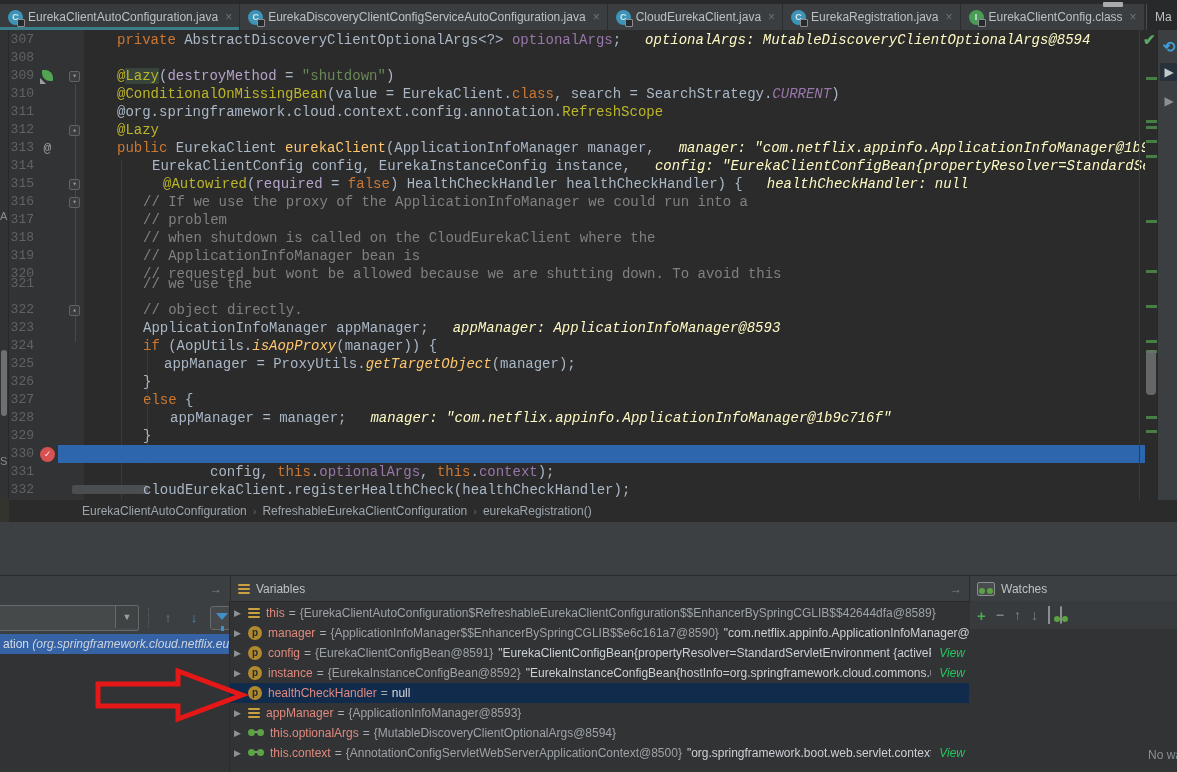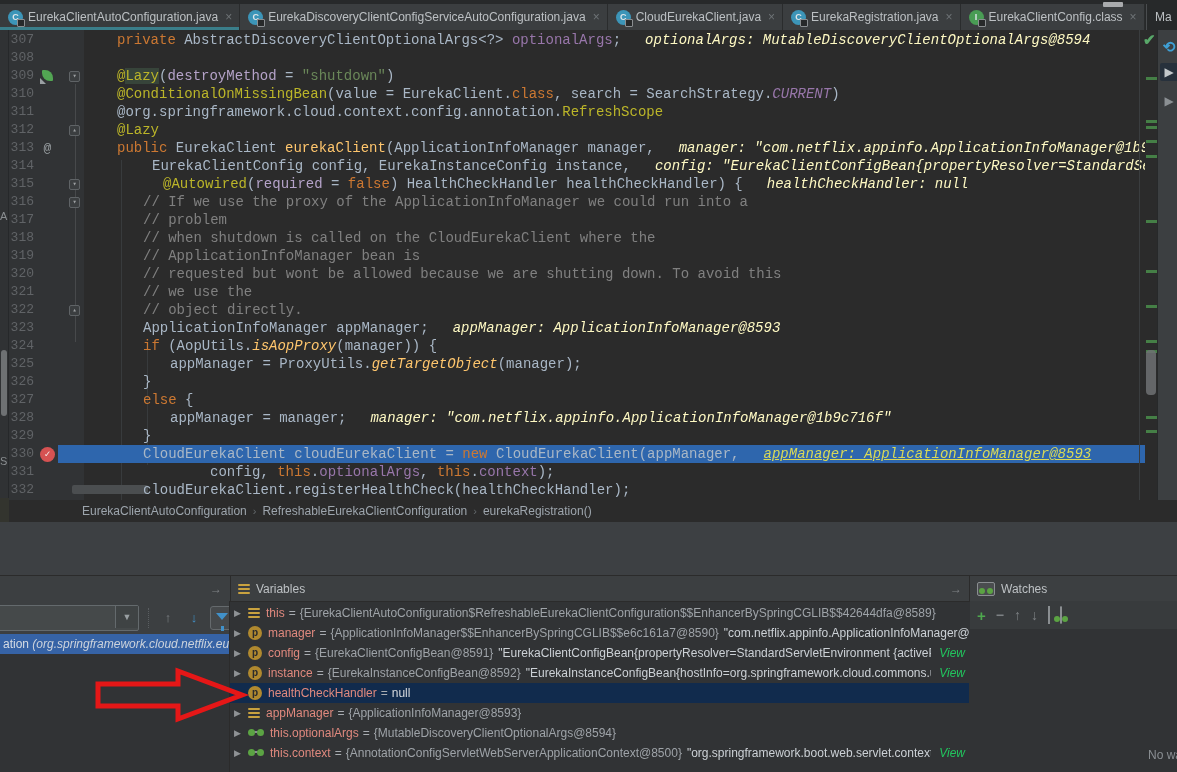--- a/index.html
+++ b/index.html
@@ -232,40 +232,40 @@
           <span class="code-text" style="left: 143px;"><span class="c">// when shutdown is called on the CloudEurekaClient where the</span></span>
         </div>
         <div class="code-row" style="top: 217px;">
           <span class="lnum">319</span>
           <span class="code-text" style="left: 143px;"><span class="c">// ApplicationInfoManager bean is</span></span>
         </div>
         <div class="code-row" style="top: 235px;">
           <span class="lnum">320</span>
           <span class="code-text" style="left: 143px;"><span class="c">// requested but wont be allowed because we are shutting down. To avoid this</span></span>
         </div>
-        <div class="code-row" style="top: 253px;">
+        <div class="code-row" style="top: 245px;">
           <span class="lnum">321</span>
           <span class="code-text" style="left: 143px;"><span class="c">// we use the</span></span>
         </div>
         <div class="code-row" style="top: 271px;">
           <span class="lnum">322</span>
           <span class="fold">▴</span>
           <span class="code-text" style="left: 143px;"><span class="c">// object directly.</span></span>
         </div>
         <div class="code-row" style="top: 289px;">
           <span class="lnum">323</span>
           <span class="code-text" style="left: 143px;"><span class="t">ApplicationInfoManager appManager;</span><span class="hint">appManager: ApplicationInfoManager@8593</span></span>
         </div>
         <div class="code-row" style="top: 307px;">
           <span class="lnum">324</span>
           <span class="code-text" style="left: 143px;"><span class="k">if</span><span class="t"> (AopUtils.</span><span class="mi">isAopProxy</span><span class="t">(manager)) {</span></span>
         </div>
         <div class="code-row" style="top: 325px;">
           <span class="lnum">325</span>
-          <span class="code-text" style="left: 170px;"><span class="t">appManager = ProxyUtils.</span><span class="mi">getTargetObject</span><span class="t">(manager);</span></span>
+          <span class="code-text" style="left: 164px;"><span class="t">appManager = ProxyUtils.</span><span class="mi">getTargetObject</span><span class="t">(manager);</span></span>
         </div>
         <div class="code-row" style="top: 343px;">
           <span class="lnum">326</span>
           <span class="code-text" style="left: 143px;"><span class="t">}</span></span>
         </div>
         <div class="code-row" style="top: 361px;">
           <span class="lnum">327</span>
           <span class="code-text" style="left: 143px;"><span class="k">else</span><span class="t"> {</span></span>
         </div>
         <div class="code-row" style="top: 379px;">
@@ -273,21 +273,20 @@
           <span class="code-text" style="left: 170px;"><span class="t">appManager = manager;</span><span class="hint">manager: "com.netflix.appinfo.ApplicationInfoManager@1b9c716f"</span></span>
         </div>
         <div class="code-row" style="top: 397px;">
           <span class="lnum">329</span>
           <span class="code-text" style="left: 143px;"><span class="t">}</span></span>
         </div>
         <div class="code-row exec-line" style="top: 415px;">
           <div class="execbg"></div>
           <span class="lnum">330</span>
           <span class="gicon bp">✓</span>
-          <span class="code-text" style="left: 143px;"><span class="t">CloudEurekaClient cloudEurekaClient = </span><span class="k">new</span><span class="t"> CloudEurekaClient(appManager,</span><span class="hint exec">appManager: ApplicationInfoManager@8593</span></span>
         </div>
         <div class="code-row" style="top: 433px;">
           <span class="lnum">331</span>
           <span class="code-text" style="left: 210px;"><span class="t">config, </span><span class="k">this</span><span class="t">.</span><span class="f">optionalArgs</span><span class="t">, </span><span class="k">this</span><span class="t">.</span><span class="f">context</span><span class="t">);</span></span>
         </div>
         <div class="code-row" style="top: 451px;">
           <span class="lnum">332</span>
           <span class="gbar"></span>
           <span class="code-text" style="left: 143px;"><span class="t">cloudEurekaClient.registerHealthCheck(healthCheckHandler);</span></span>
         </div>

